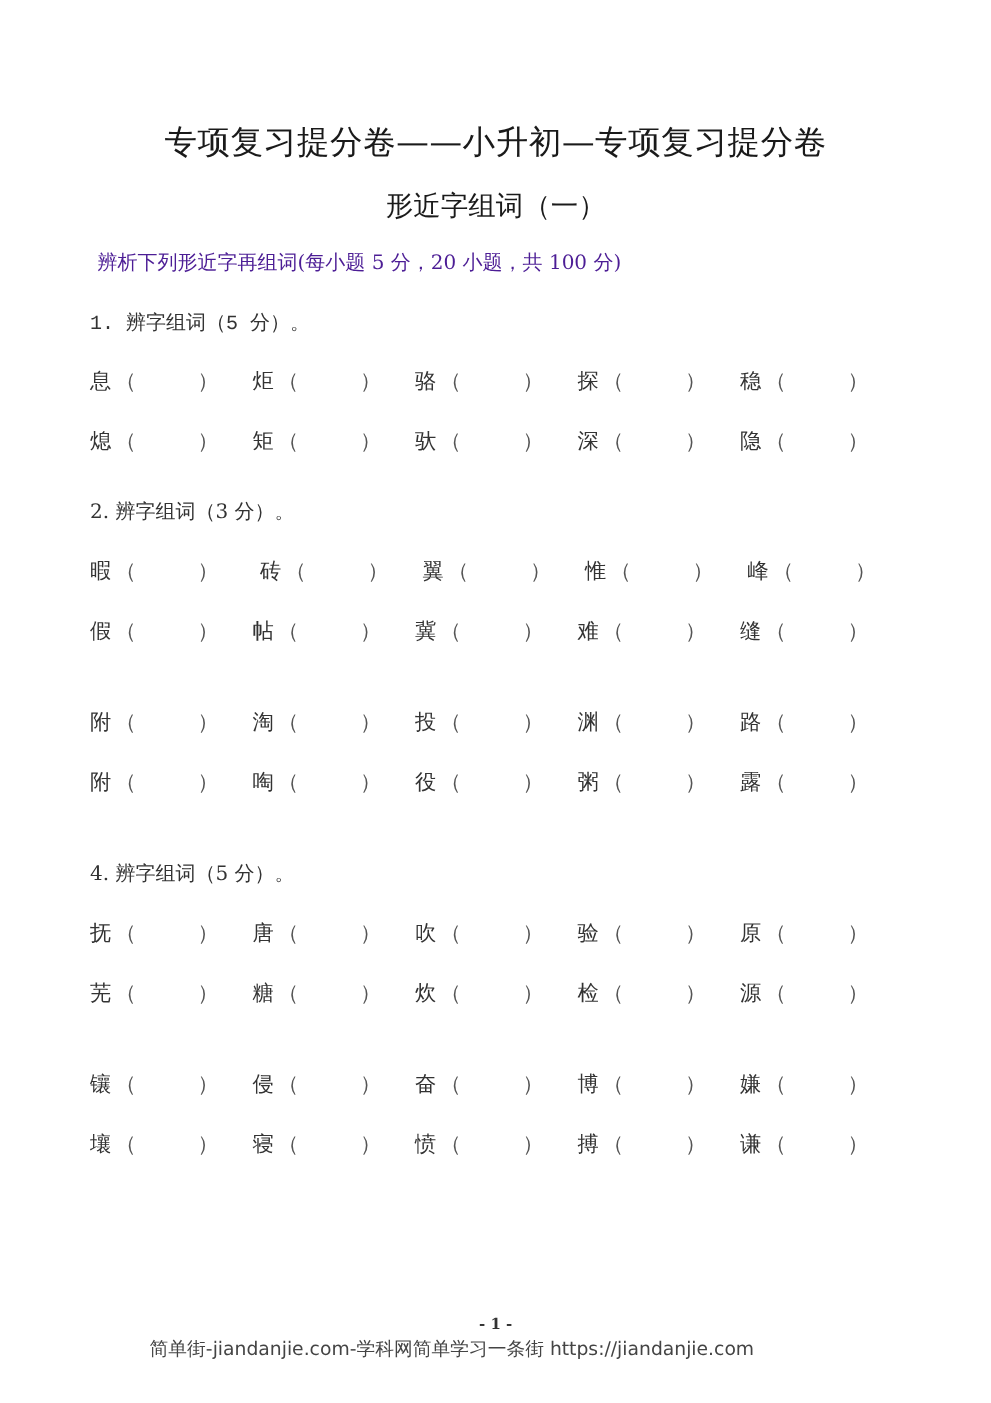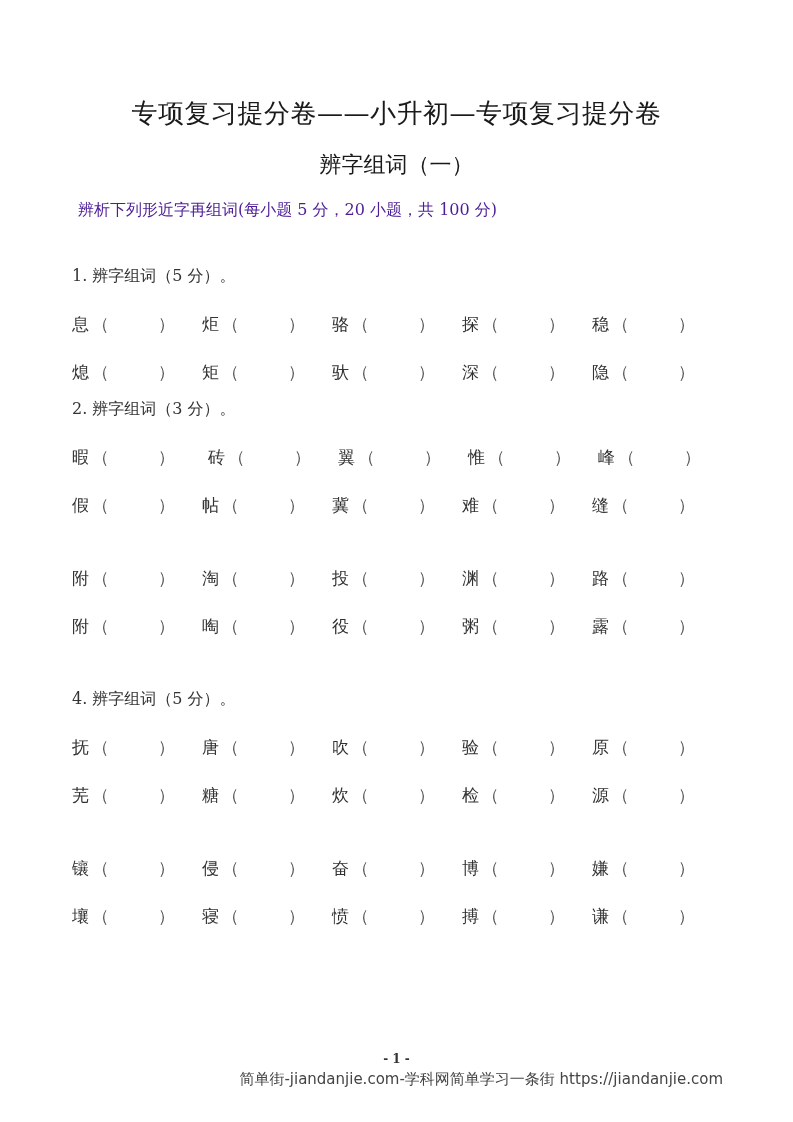--- a/index.html
+++ b/index.html
@@ -13,32 +13,32 @@
   .section { position: absolute; left: 72px; width: 680px; }
   .q-head { font-size: 16px; height: 24px; line-height: 24px; color: #333; }
   .row { position: relative; height: 24px; margin-top: 24px; font-size: 17px; color: #333; }
   .row.first { margin-top: 24px; }
   .cell { position: absolute; top: 0; height: 24px; line-height: 24px; white-space: pre; }
   .cell .ch { display: inline-block; width: 20px; }
   .cell .po { display: inline-block; width: 12px; color: #555; }
   .cell .gap { display: inline-block; width: 54px; }
   .cell .pc { display: inline-block; width: 12px; color: #555; }
   .page-num { position: absolute; top: 1052px; left: 0; width: 793px; text-align: center; font-size: 12px; font-weight: bold; color: #333; }
-  .footer { position: absolute; top: 1070px; left: 0; width: 723px; text-align: right;
+  .footer { position: absolute; top: 1070px; left: 0; width: 723px; text-align: center;
             font-family: "DejaVu Sans", "Liberation Sans", sans-serif; font-size: 15px; color: #444; }
 </style>
 </head>
 <body>
 
 <div class="title">专项复习提分卷——小升初—专项复习提分卷</div>
-<div class="subtitle">辨字组词（一）</div>
+<div class="subtitle">形近字组词（一）</div>
 <div class="instruction">辨析下列形近字再组词(每小题 5 分，20 小题，共 100 分)</div>
 
 <div id="sections">
-    <div class="section" style="top: 264px;">
+    <div class="section" style="top: 247px; font-family: Liberation Mono, monospace;">
       <div class="q-head">1. 辨字组词（5 分）。</div>
       <div class="row first">
         <div class="cell" style="left: 0px;"><span class="ch">息</span><span class="po">（</span><span class="gap"></span><span class="pc">）</span></div>
         <div class="cell" style="left: 130px;"><span class="ch">炬</span><span class="po">（</span><span class="gap"></span><span class="pc">）</span></div>
         <div class="cell" style="left: 260px;"><span class="ch">骆</span><span class="po">（</span><span class="gap"></span><span class="pc">）</span></div>
         <div class="cell" style="left: 390px;"><span class="ch">探</span><span class="po">（</span><span class="gap"></span><span class="pc">）</span></div>
         <div class="cell" style="left: 520px;"><span class="ch">稳</span><span class="po">（</span><span class="gap"></span><span class="pc">）</span></div>
       </div>
       <div class="row">
         <div class="cell" style="left: 0px;"><span class="ch">熄</span><span class="po">（</span><span class="gap"></span><span class="pc">）</span></div>

